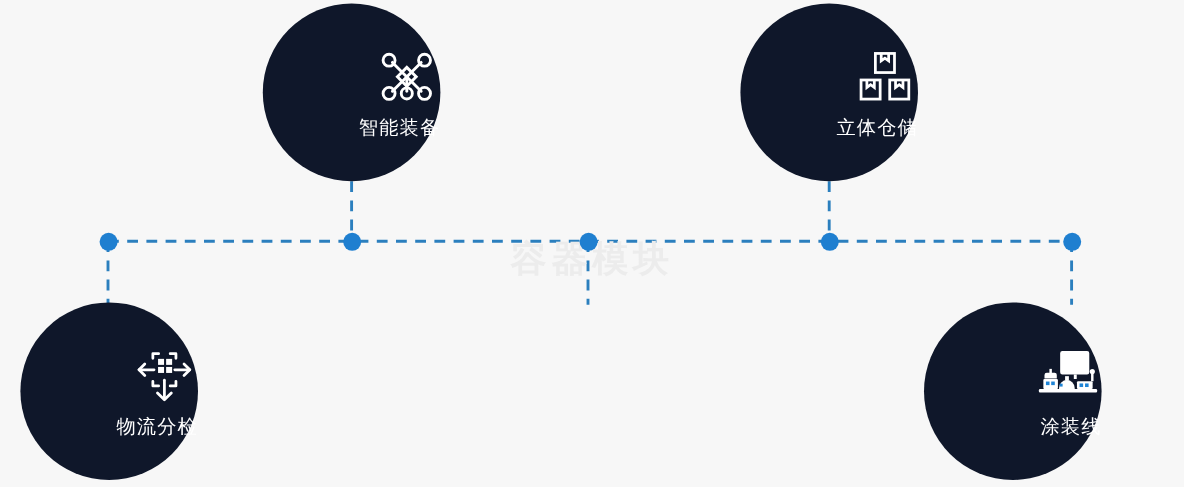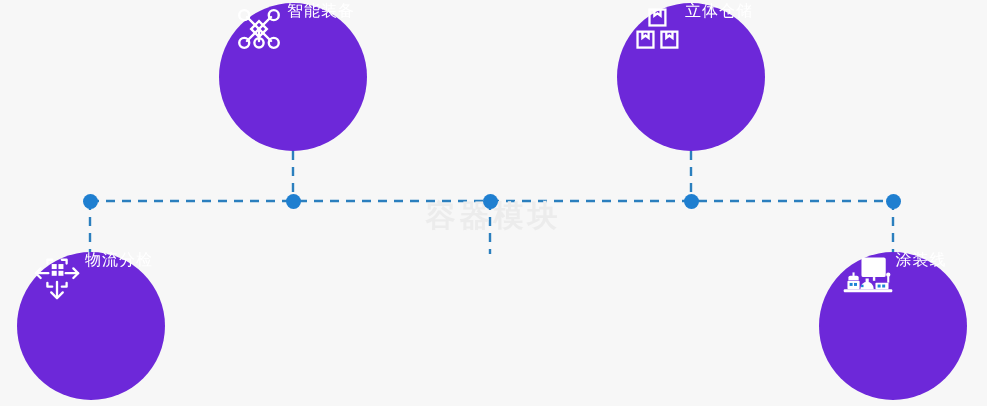--- a/index.html
+++ b/index.html
@@ -56,24 +56,24 @@
   }
 
   
   .node-circle {
     position: absolute;
     width: 148px;
     height: 148px;
     margin-left: -74px;
     margin-top: -74px;
     border-radius: 50%;
-    background: #6d28d9;
+    background: #0f172a;
     display: flex;
-    flex-direction: row;
-    align-items: flex-start;
+    flex-direction: column;
+    align-items: flex-end;
     justify-content: center;
     box-sizing: border-box;
   }
   .node-icon {
     width: 56px;
     height: 52px;
     display: flex;
     align-items: center;
     justify-content: center;
     margin-bottom: 10px;
@@ -166,21 +166,21 @@
           <path d="M45 16 L50 21 L45 26"></path>
           <line x1="28" y1="30" x2="28" y2="46"></line>
           <path d="M22 41 L28 47 L34 41"></path>
         </g>
       </svg>
     </div>
     <div class="node-label">物流分检</div>
   </div>
 
 
-  <div class="node-circle" style="left:893px; top:326px;">
+  <div class="node-circle" style="left:844px; top:326px;">
     <div class="node-icon">
       <svg viewBox="0 0 60 48" width="58" height="46">
         <g fill="#ffffff" stroke="none">
 
           <path d="M25 2 h22 a2 2 0 0 1 2 2 v17 a2 2 0 0 1 -2 2 h-22 a2 2 0 0 1 -2 -2 v-17 a2 2 0 0 1 2 -2 z
                    M25.5 5 h21 v14.5 h-21 z"></path>
           <path d="M35.2 23 h2.6 v4 h-2.6 z"></path>
 
           <path d="M29 16.5 a7.5 7.5 0 0 1 15 0 h-2.2 a5.3 5.3 0 0 0 -10.6 0 z"></path>
           <path d="M36 16.2 l4.6 -5.0 l1.2 1.1 l-4.3 5.1 z"></path>

